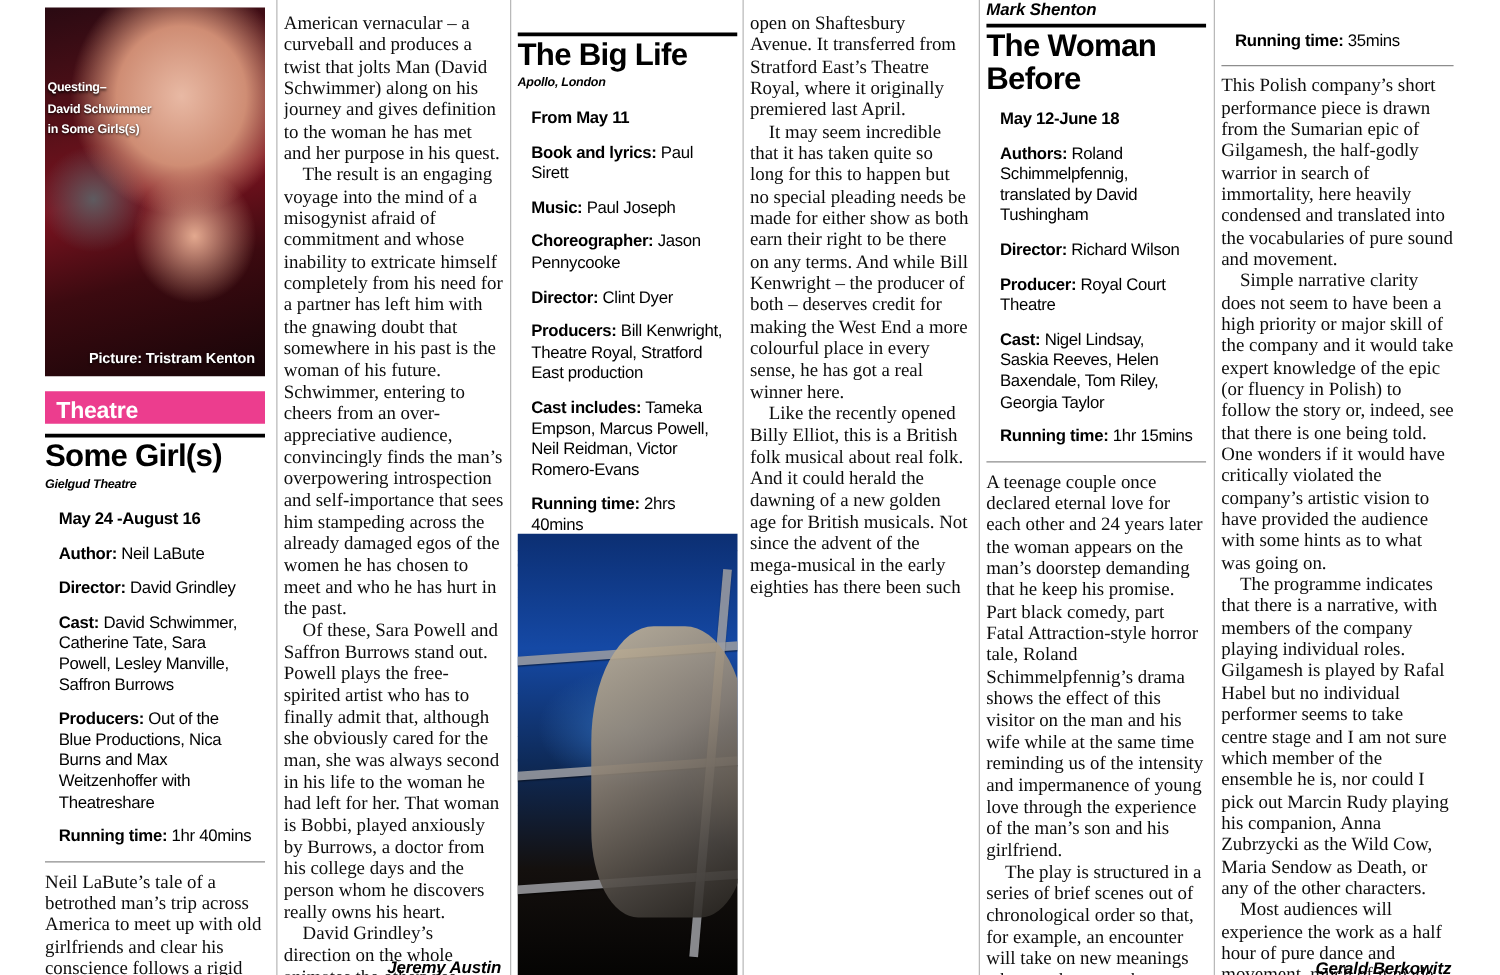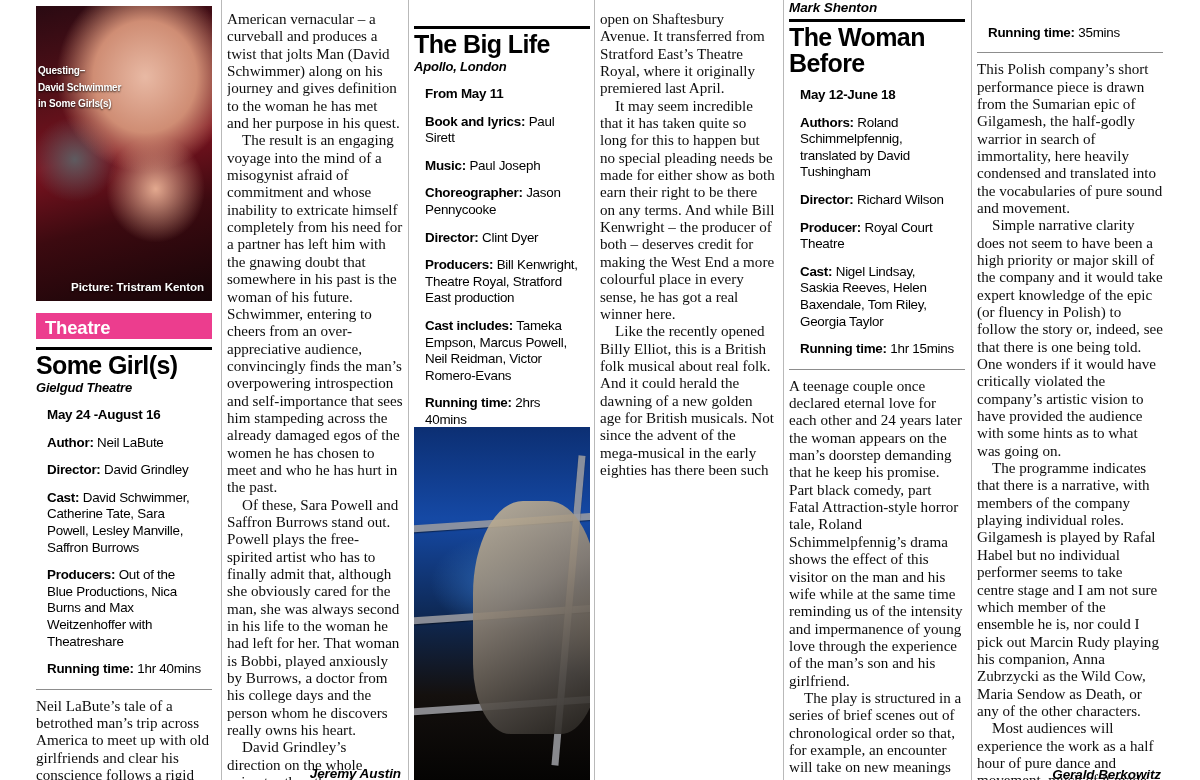--- a/index.html
+++ b/index.html
@@ -90,21 +90,21 @@
     font-weight: bold;
     font-size: 25px;
     line-height: 26px;
     letter-spacing: -0.6px;
     margin: 0 0 1px 0;
   }
   .venue {
     font-family: "Liberation Sans", sans-serif;
     font-weight: bold;
     font-style: italic;
-    font-size: 13px;
+    font-size: 10px;
     line-height: 17px;
     letter-spacing: -0.2px;
     margin: 0 0 1px 0;
   }
   .credits {
     font-family: "Liberation Sans", sans-serif;
     font-size: 13.4px;
     line-height: 16.6px;
     letter-spacing: -0.25px;
   }

